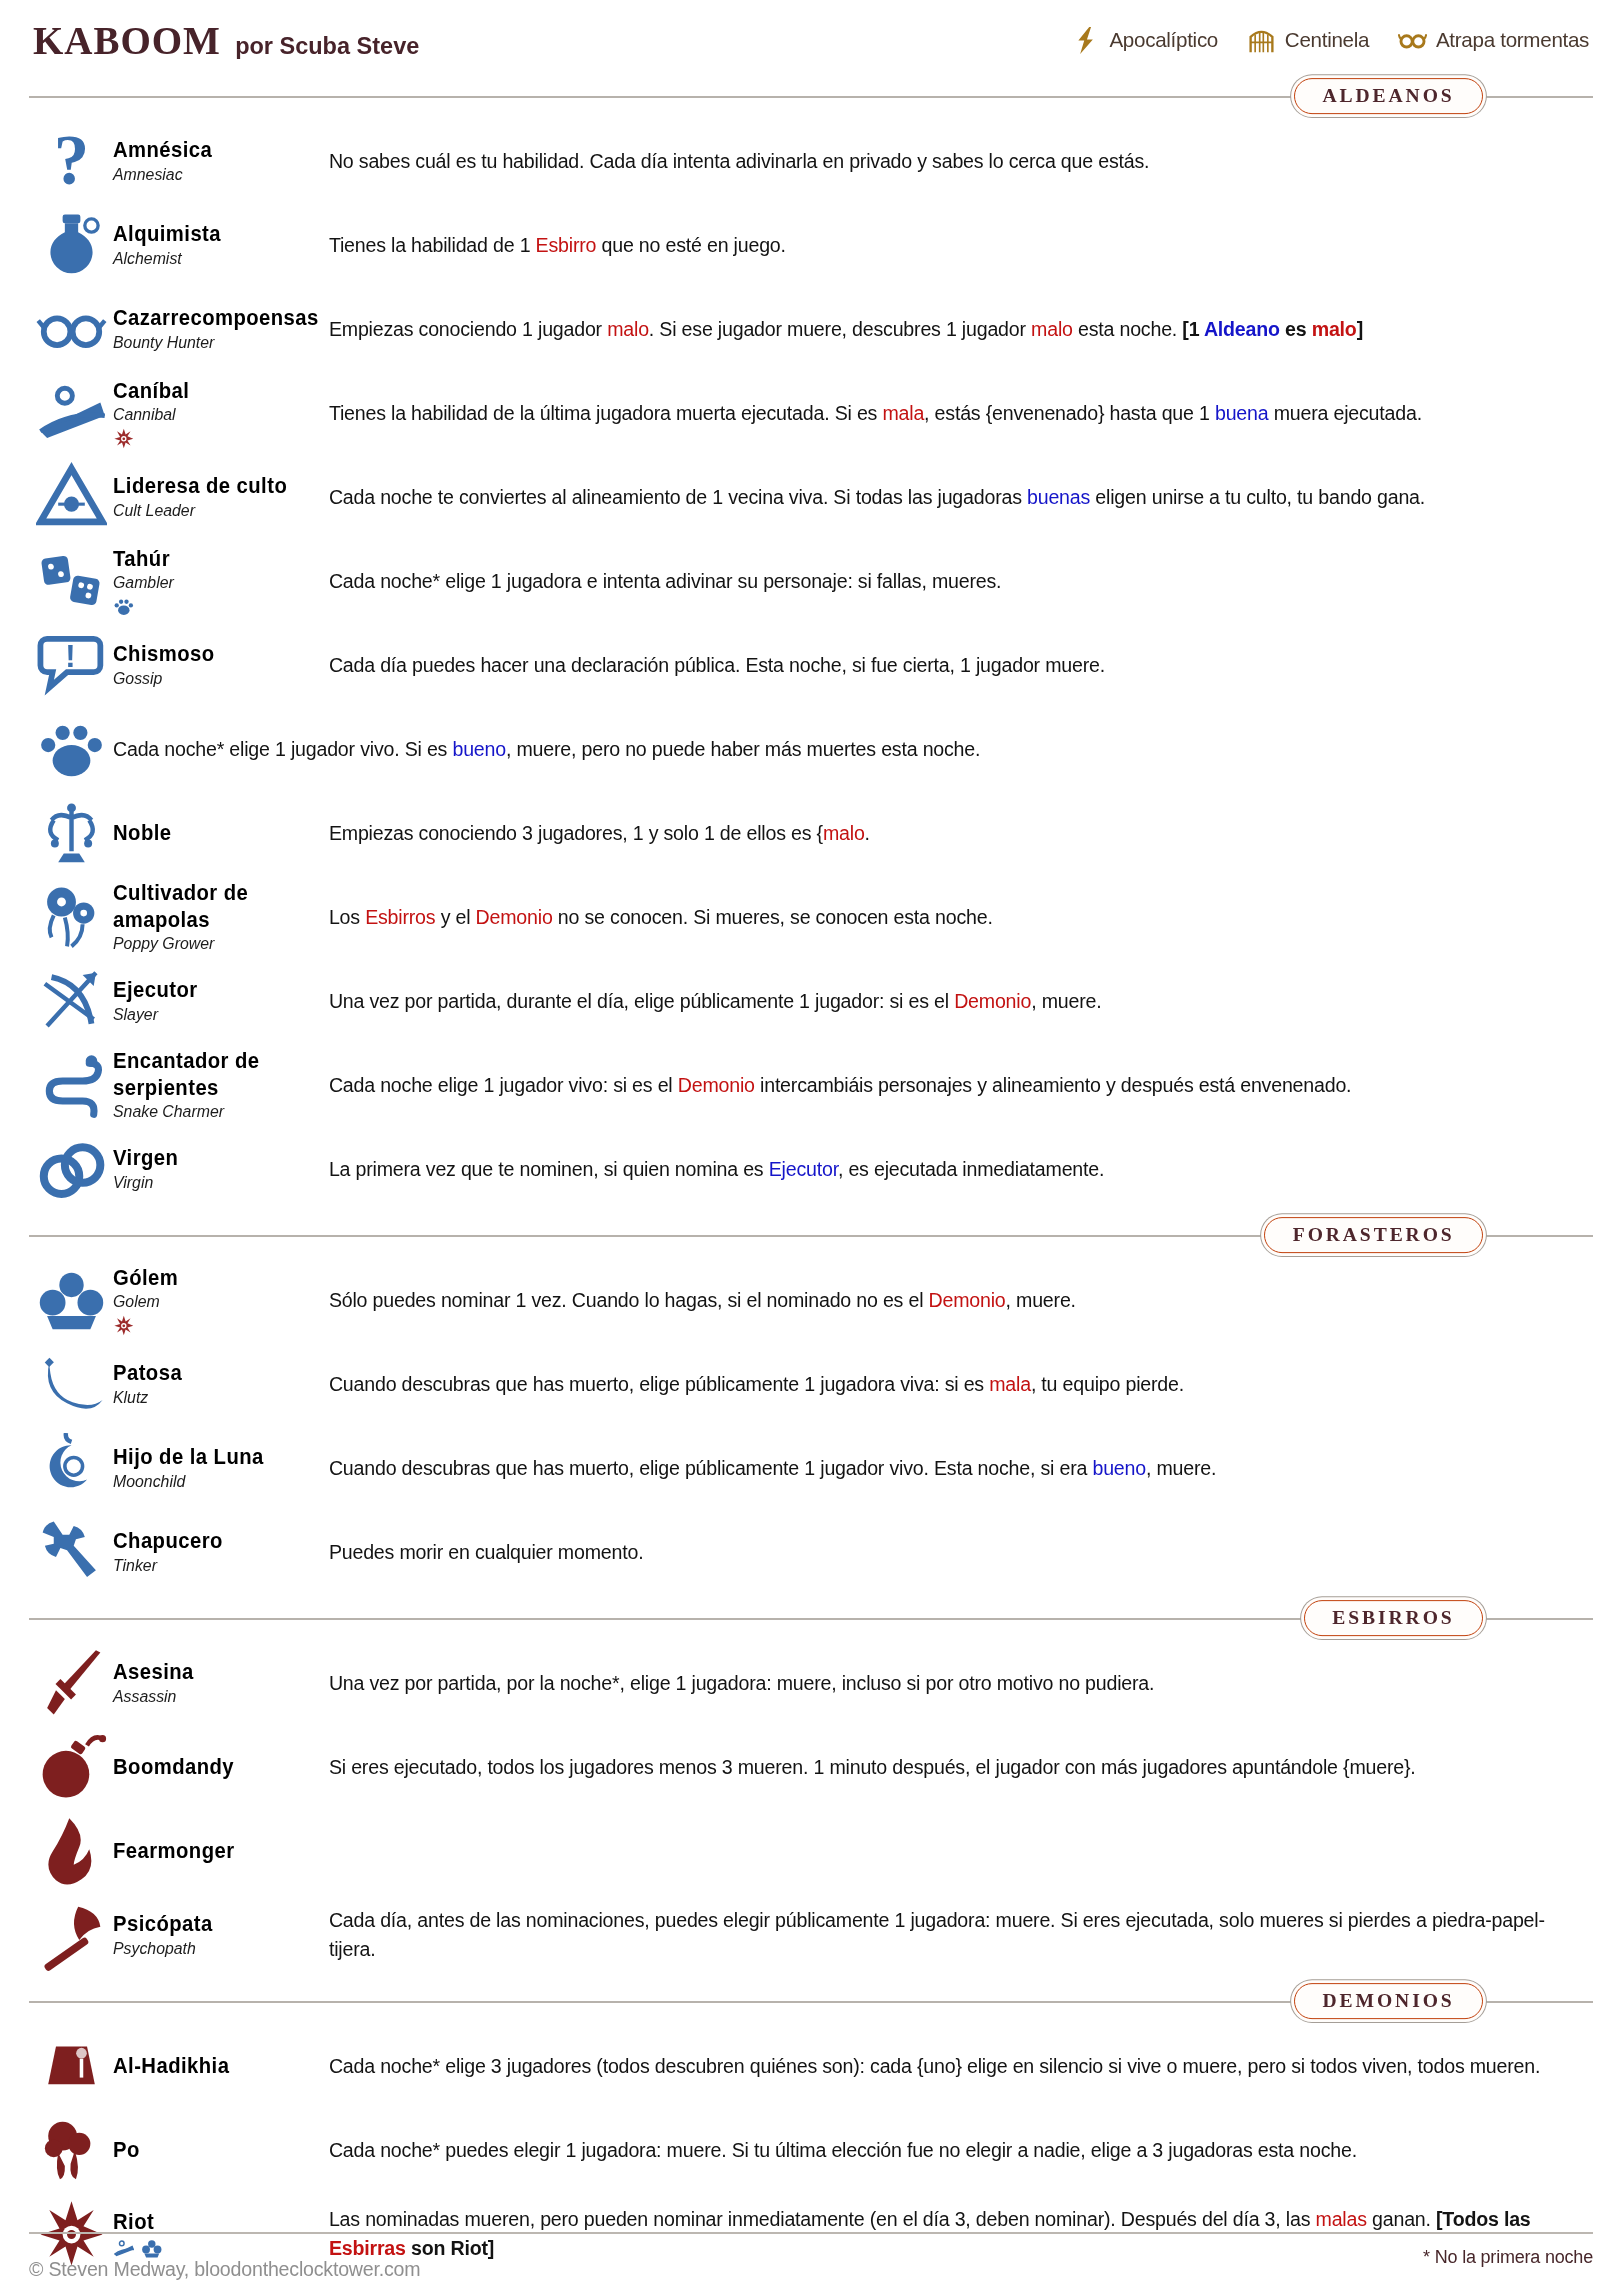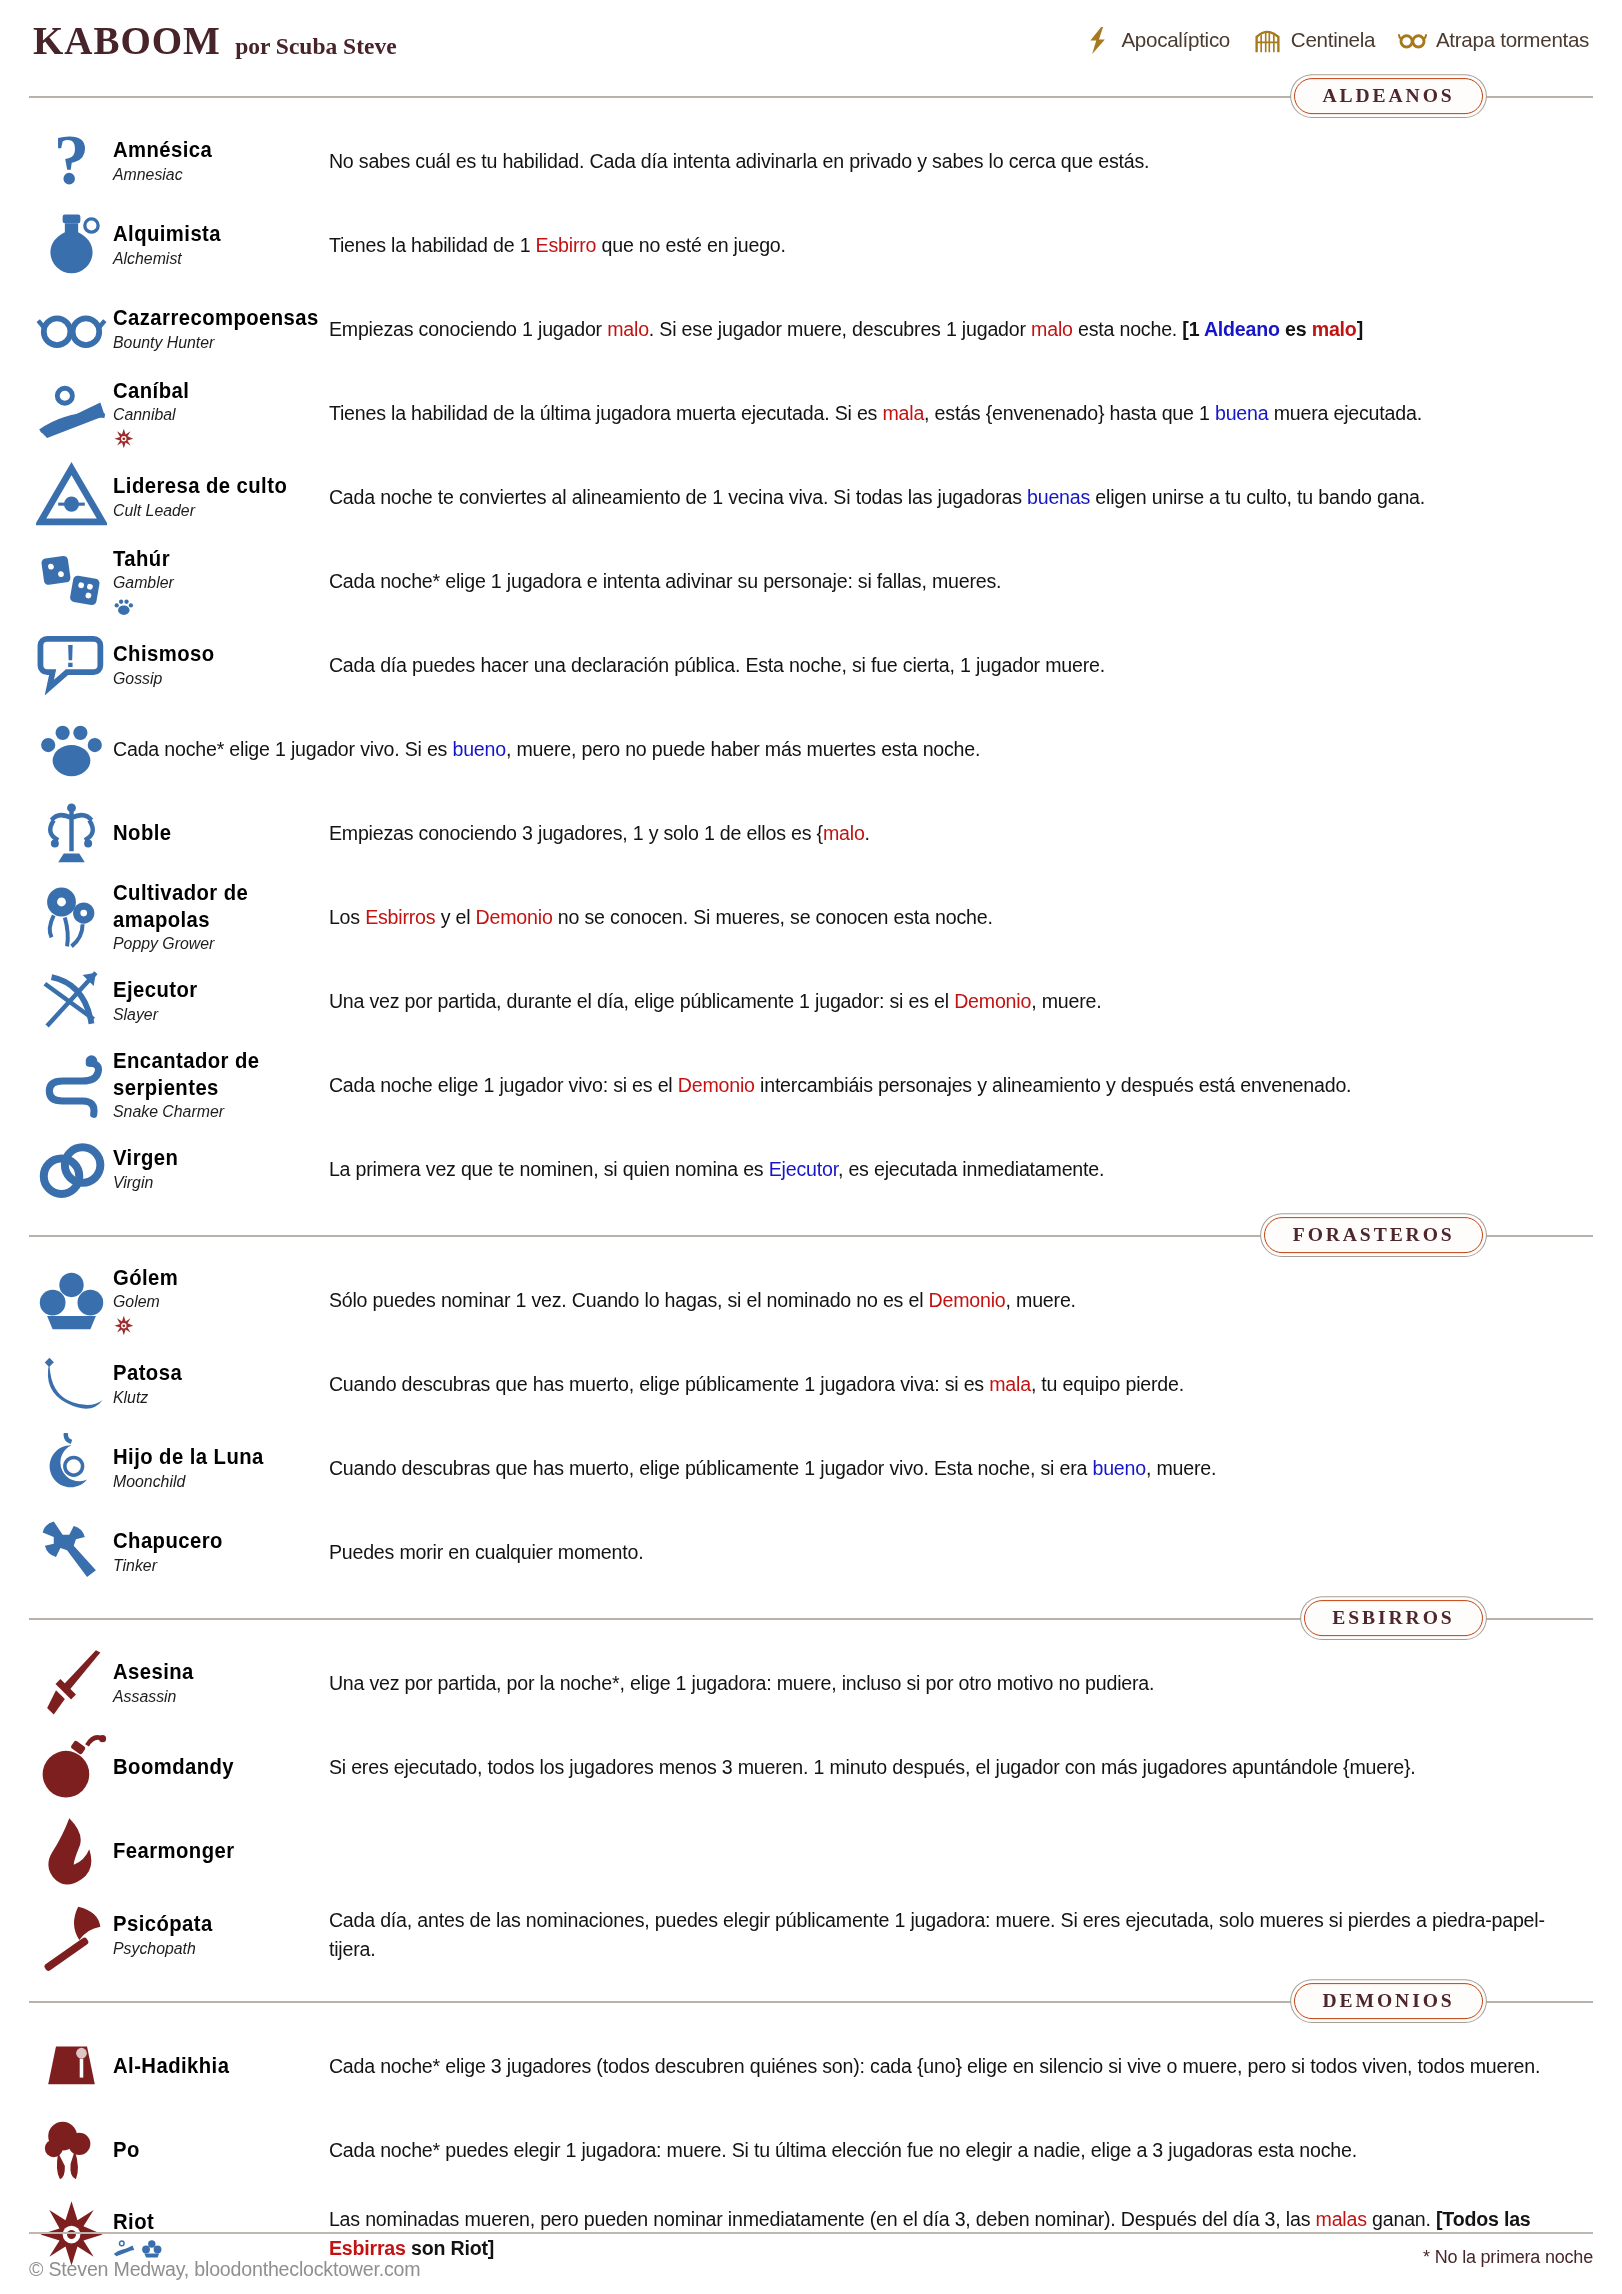--- a/index.html
+++ b/index.html
@@ -2,22 +2,22 @@
 <html style="--red: #c31212; --blue: #1515c9; --goodicon: #3a6fae; --evilicon: #7e1f1f; --gold: #a8791c; --maroon: #47232a;"><head>
 <meta charset="utf-8">
 <style>
   html,body{margin:0;padding:0;background:#fff;}
   body{width:1622px;height:2295px;overflow:hidden;font-family:"Liberation Sans",sans-serif;color:#111;position:relative;}
   .page{padding:0 29px;}
   
   .header{display:flex;justify-content:space-between;align-items:center;padding:17.6px 3.9px 9.8px 3.9px;}
   .logo{color:var(--maroon);white-space:nowrap;}
   .logo .big{font-family:"Liberation Serif",serif;font-weight:bold;font-size:39px;letter-spacing:1px;}
-  .logo .small{font-family:Liberation Serif, serif;font-weight:bold;font-size:23.5px;margin-left:9.8px;}
-  .fabled{display:flex;align-items:center;gap:23px;}
+  .logo .small{font-family:Liberation Sans, sans-serif;font-weight:bold;font-size:23.5px;margin-left:9.8px;}
+  .fabled{display:flex;align-items:center;gap:29px;}
   .fabled .fitem{display:flex;align-items:center;gap:8.8px;color:#4a3a30;font-size:20.6px;letter-spacing:-0.3px;}
   
   .divider{position:relative;height:43px;margin:2px 0 2px 0;}
   .divider .line{position:absolute;left:0;right:0;top:50%;height:2px;background:#b7b2ac;}
   .divider .badge{position:absolute;right:110px;top:50%;transform:translateY(-50%);background:#fffdfb;
       border:1px solid #c2410c;border-radius:21.6px;padding:5.9px 27.4px;box-shadow:0 0 0 2.9px #fffdfb,0 0 0 3.9px #a59e97;
       font-family:"Liberation Serif",serif;font-weight:bold;font-size:19.6px;letter-spacing:2.9px;color:#4e262c;}
   
   .row{display:flex;align-items:center;min-height:80px;padding:2px 0;}
   .icon-cell{width:84px;flex:none;display:flex;justify-content:center;align-items:center;}

